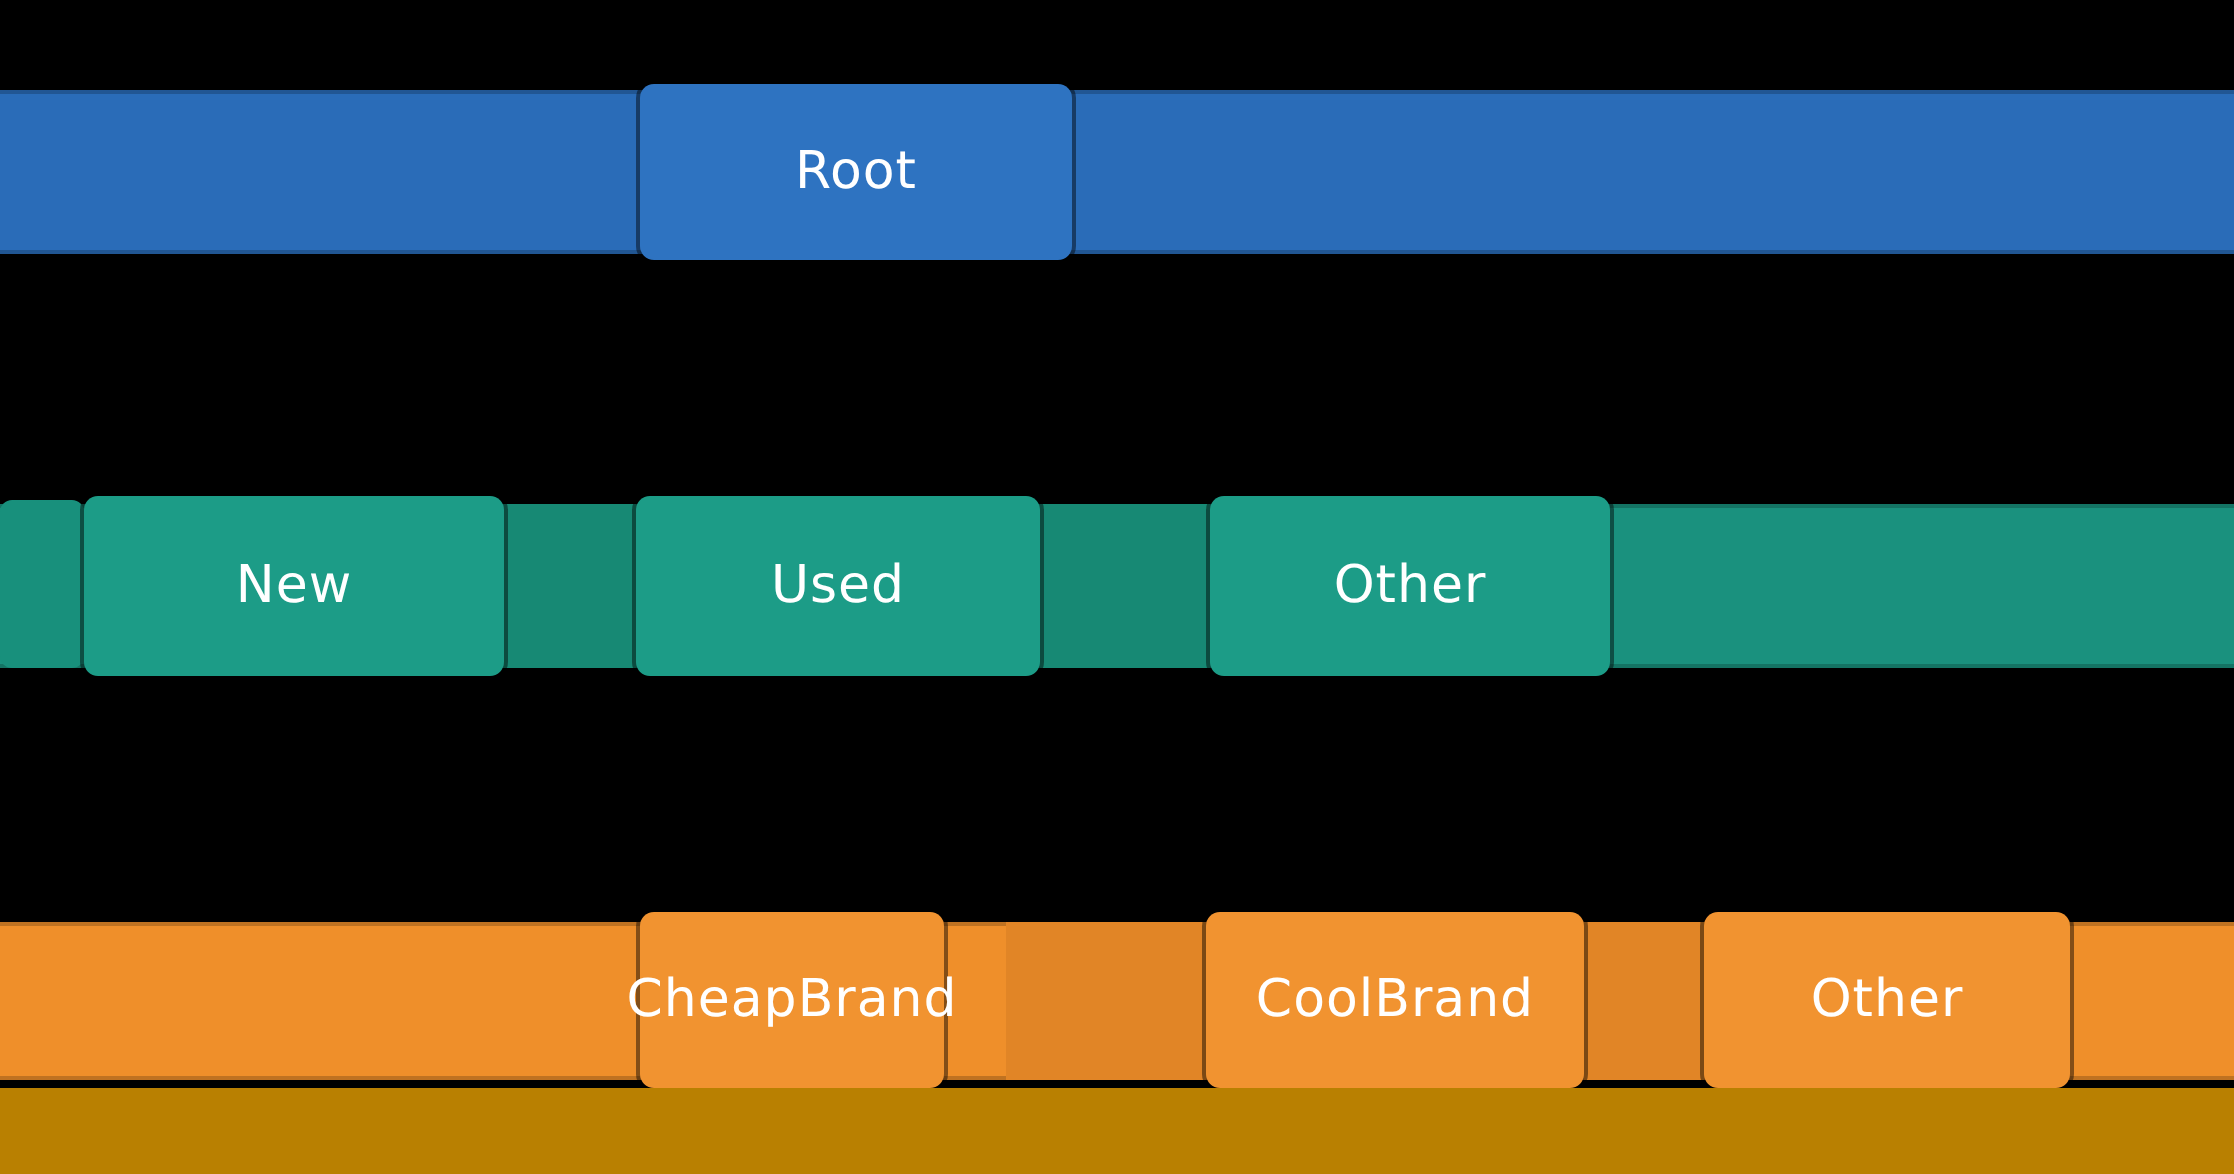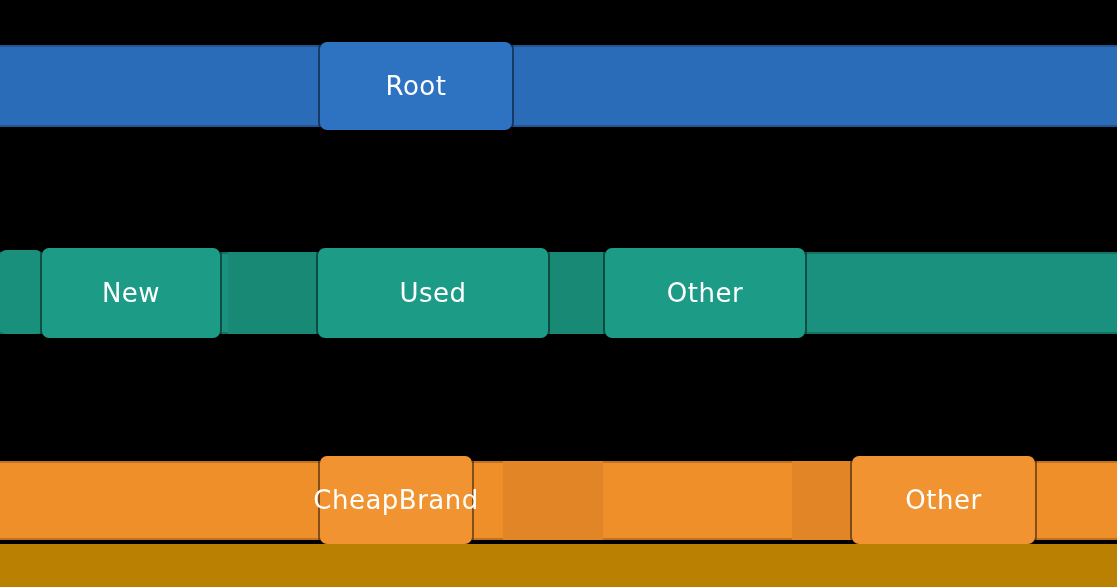--- a/index.html
+++ b/index.html
@@ -49,23 +49,23 @@
     justify-content: center;
     color: #ffffff;
     font-size: 26px;
     letter-spacing: 0.5px;
     white-space: nowrap;
   }
   .chip-l0 { top: 42px;  height: 88px; background: #2e73c1; }
   .chip-l1 { top: 248px; height: 90px; background: #1c9c87; }
   .chip-l2 { top: 456px; height: 88px; background: #f19330; }
 
-  .chip-root  { left: 320px; width: 192px; }
-  .chip-new   { left: 42px;  width: 178px; }
-  .chip-used  { left: 318px; width: 230px; }
+  .chip-root  { left: 320px; width: 216px; }
+  .chip-new   { left: 42px;  width: 210px; }
+  .chip-used  { left: 318px; width: 202px; }
   .chip-other1{ left: 605px; width: 200px; }
   .chip-cheap { left: 320px; width: 152px; }
   .chip-cool  { left: 603px; width: 189px; }
   .chip-other2{ left: 852px; width: 183px; }
 </style>
 </head>
 <body>
 
 <div class="stage">
 
@@ -89,19 +89,22 @@
     <span>Other</span>
   </div>
 
   <div class="bar bar-brand"></div>
   <div class="seg seg-l2 seg-l2-a"></div>
   <div class="seg seg-l2 seg-l2-b"></div>
 
   <div class="chip chip-l2 chip-cheap">
     <span>CheapBrand</span>
   </div>
+  <div class="chip chip-l2 chip-cool">
+    <span>CoolBrand</span>
+  </div>
   <div class="chip chip-l2 chip-other2">
     <span>Other</span>
   </div>
 
   <div class="band-leaf"></div>
 
 </div>
 
 </body></html>

